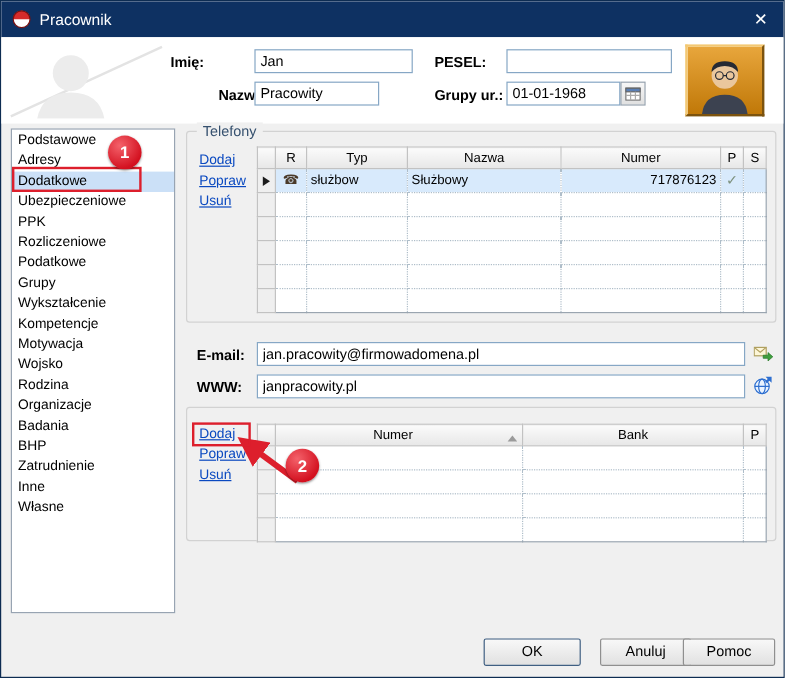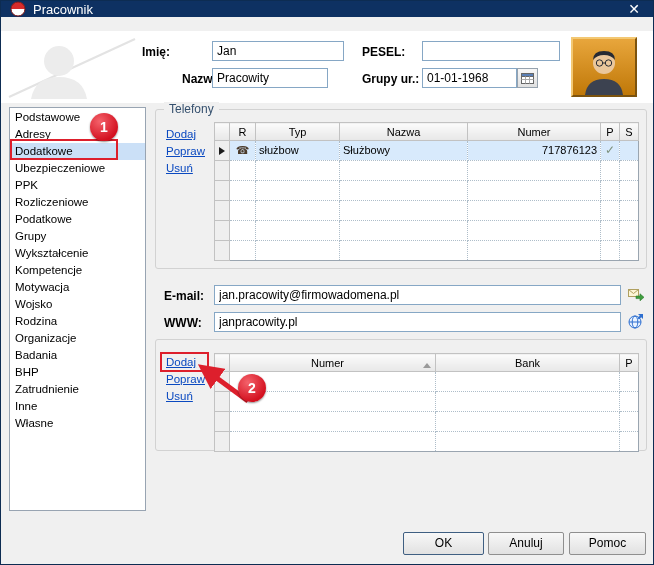--- a/index.html
+++ b/index.html
@@ -2,21 +2,21 @@
 <html style="--titlebar: #0e3162; --red: #dd1f2c; --sel: #cbe0f7; --link: #0a49c0;"><head>
 <meta charset="utf-8">
 <style>
   html,body{margin:0;padding:0;background:#c8c8c8;}
   .stage{
     position:relative;width:654px;height:565px;box-sizing:border-box;
     border:1px solid #0d2c52;background:#f0f0f0;overflow:hidden;
     font-family:"Liberation Sans",sans-serif;font-size:12px;color:#000;
   }
   
-  .titlebar{position:absolute;left:0;top:0;width:100%;height:16px;
+  .titlebar{position:absolute;left:0;top:0;width:100%;height:30px;
     background:var(--titlebar,#0e3162);display:flex;align-items:center;
     padding-left:9px;box-sizing:border-box;color:#fff;}
   .titlebar .title{font-size:13px;margin-left:7px;}
   .close-btn{margin-left:auto;width:38px;height:30px;display:flex;align-items:center;
     justify-content:center;font-size:14px;cursor:pointer;}
   
   .top-panel{position:absolute;left:0;top:30px;width:652px;height:72px;background:#fff;}
   .flabel{position:absolute;font-weight:bold;font-size:12px;white-space:nowrap;}
   .tinput{position:absolute;box-sizing:border-box;height:20px;border:1px solid #86a7c5;
     font:12px "Liberation Sans",sans-serif;padding:1px 4px;background:#fff;outline:none;}
@@ -97,21 +97,21 @@
         <line x1="2" y1="62" x2="128" y2="4" stroke="#e3e3e3" stroke-width="2"></line>
         <circle cx="52" cy="26" r="15" fill="#ececec"></circle>
         <path d="M24 64 Q28 42 52 42 Q76 42 80 64 Z" fill="#ececec"></path>
       </svg>
     </div>
 
     <span class="flabel" style="left:141px;top:14px;">Imię:</span>
     <input class="tinput" style="left: 211px; top: 10px; width: 132px;" value="Jan">
 
     <span class="flabel" style="left:141px;top:41px;padding-left:40px;">Nazwisko:</span>
-    <input class="tinput" style="left: 211px; top: 37px; width: 116px;" value="Pracowity">
+    <input class="tinput" style="left: 211px; top: 37px; width: 104px;" value="Pracowity">
 
     <span class="flabel" style="left:361px;top:14px;">PESEL:</span>
     <input class="tinput" style="left: 421px; top: 10px; width: 138px;" value="">
 
     <span class="flabel" style="left:361px;top:41px;">Grupy ur.:</span>
     <input class="tinput" style="left: 421px; top: 37px; width: 95px;" value="01-01-1968">
     <span class="cal-btn" style="left:516px;top:37px;">
       <svg width="13" height="12">
         <rect x="0.5" y="1.5" width="12" height="10" fill="#fff" stroke="#666"></rect>
         <rect x="0.5" y="1.5" width="12" height="3" fill="#5a7fb5" stroke="#666"></rect>
@@ -307,21 +307,21 @@
             <td class="rowsel"></td>
             <td></td>
             <td></td>
             <td></td>
           </tr>
         </tbody>
     </table>
   </div>
 
   <div class="btn default" style="left:402px;top:531px;width:81px;">OK</div>
-  <div class="btn" style="left:487px;top:531px;width:76px;">Anuluj</div>
+  <div class="btn" style="left:499px;top:531px;width:76px;">Anuluj</div>
   <div class="btn" style="left:568px;top:531px;width:77px;">Pomoc</div>
 
   <div class="ann-rect" style="left:9px;top:138px;width:108px;height:21px;"></div>
   <div class="ann-circle" style="left:89px;top:112px;">1</div>
 
   <div class="ann-rect" style="left:159px;top:351px;width:49px;height:20px;"></div>
   <svg class="ann-svg" width="654" height="565">
     <defs>
       <marker id="ah" markerWidth="5" markerHeight="5" refX="1" refY="2.5" orient="auto">
         <path d="M0,0 L5,2.5 L0,5 Z" fill="#dd1f2c"></path>

